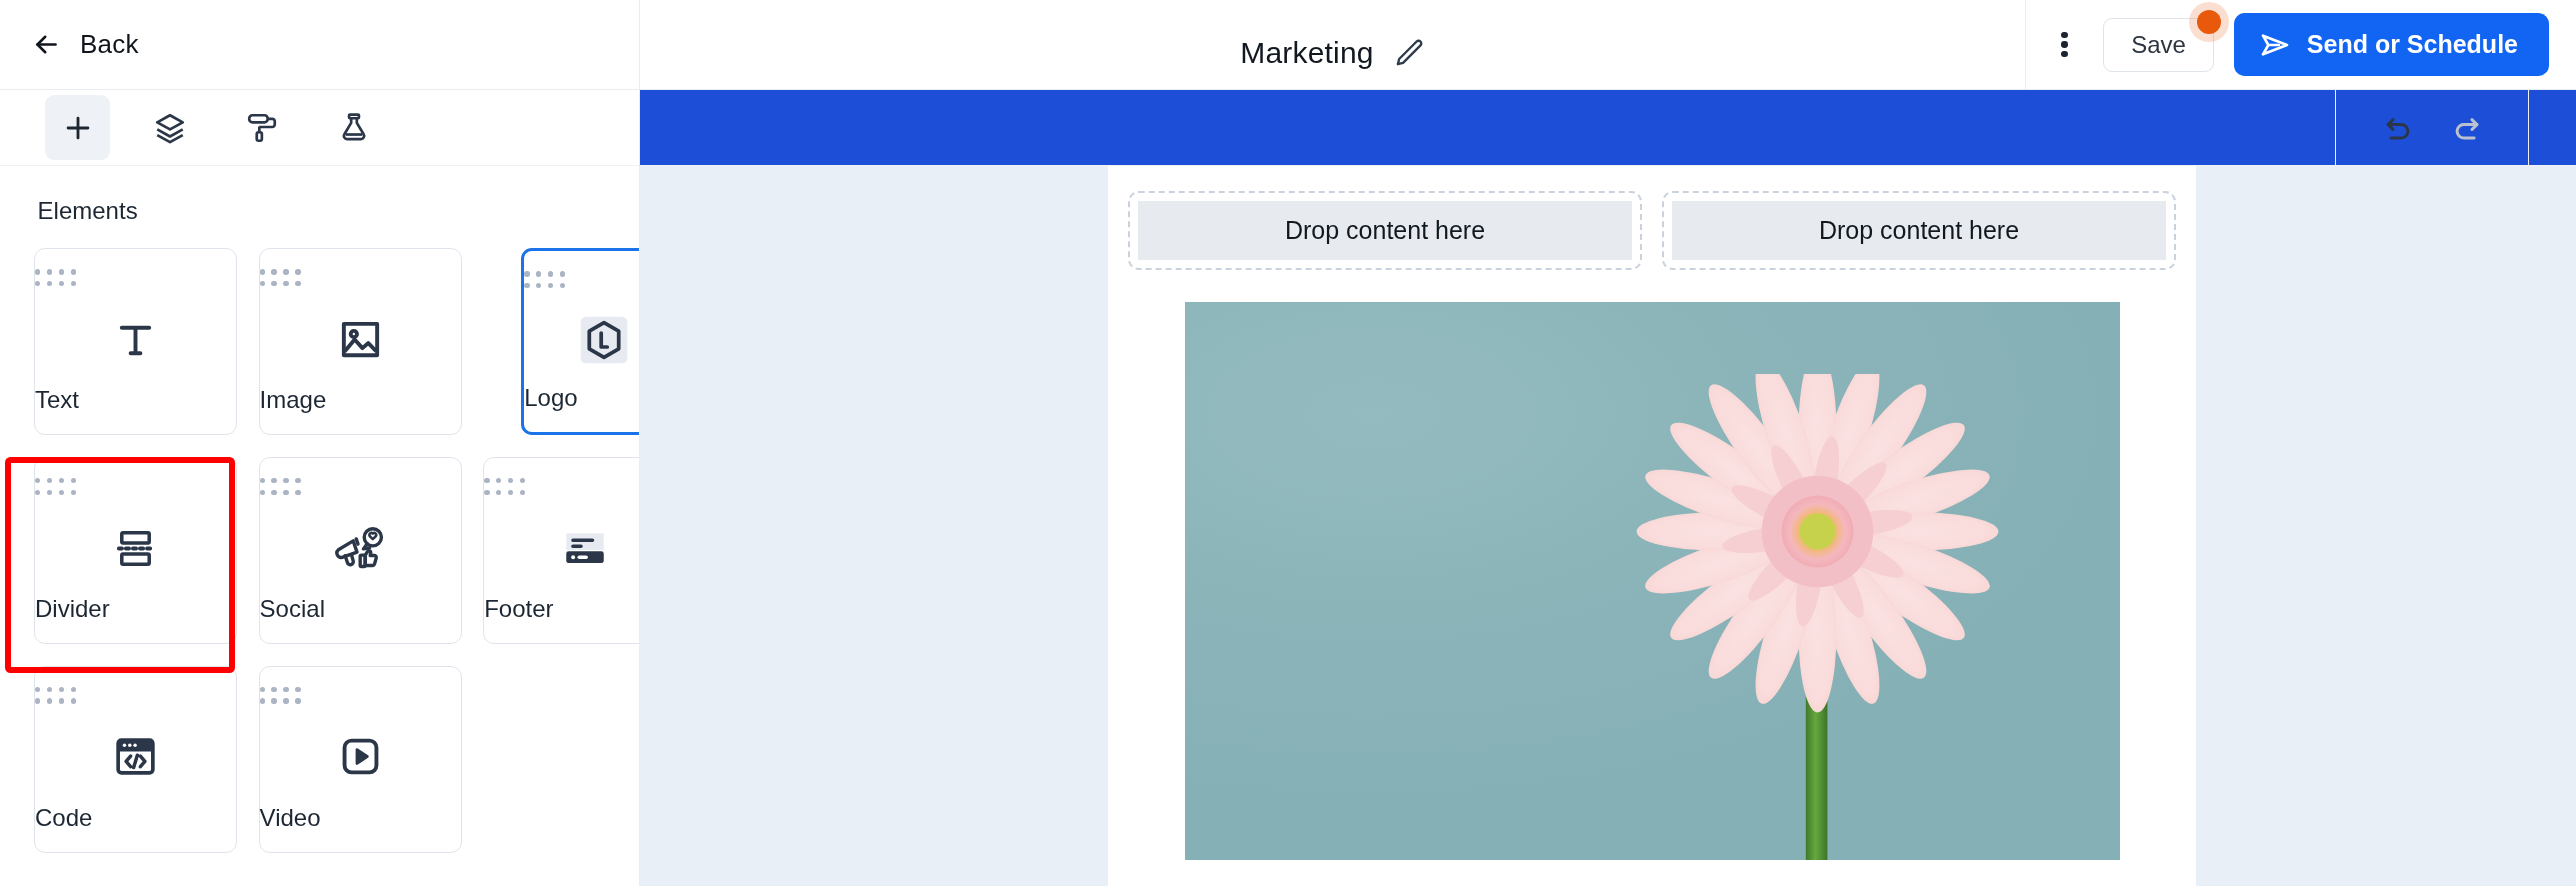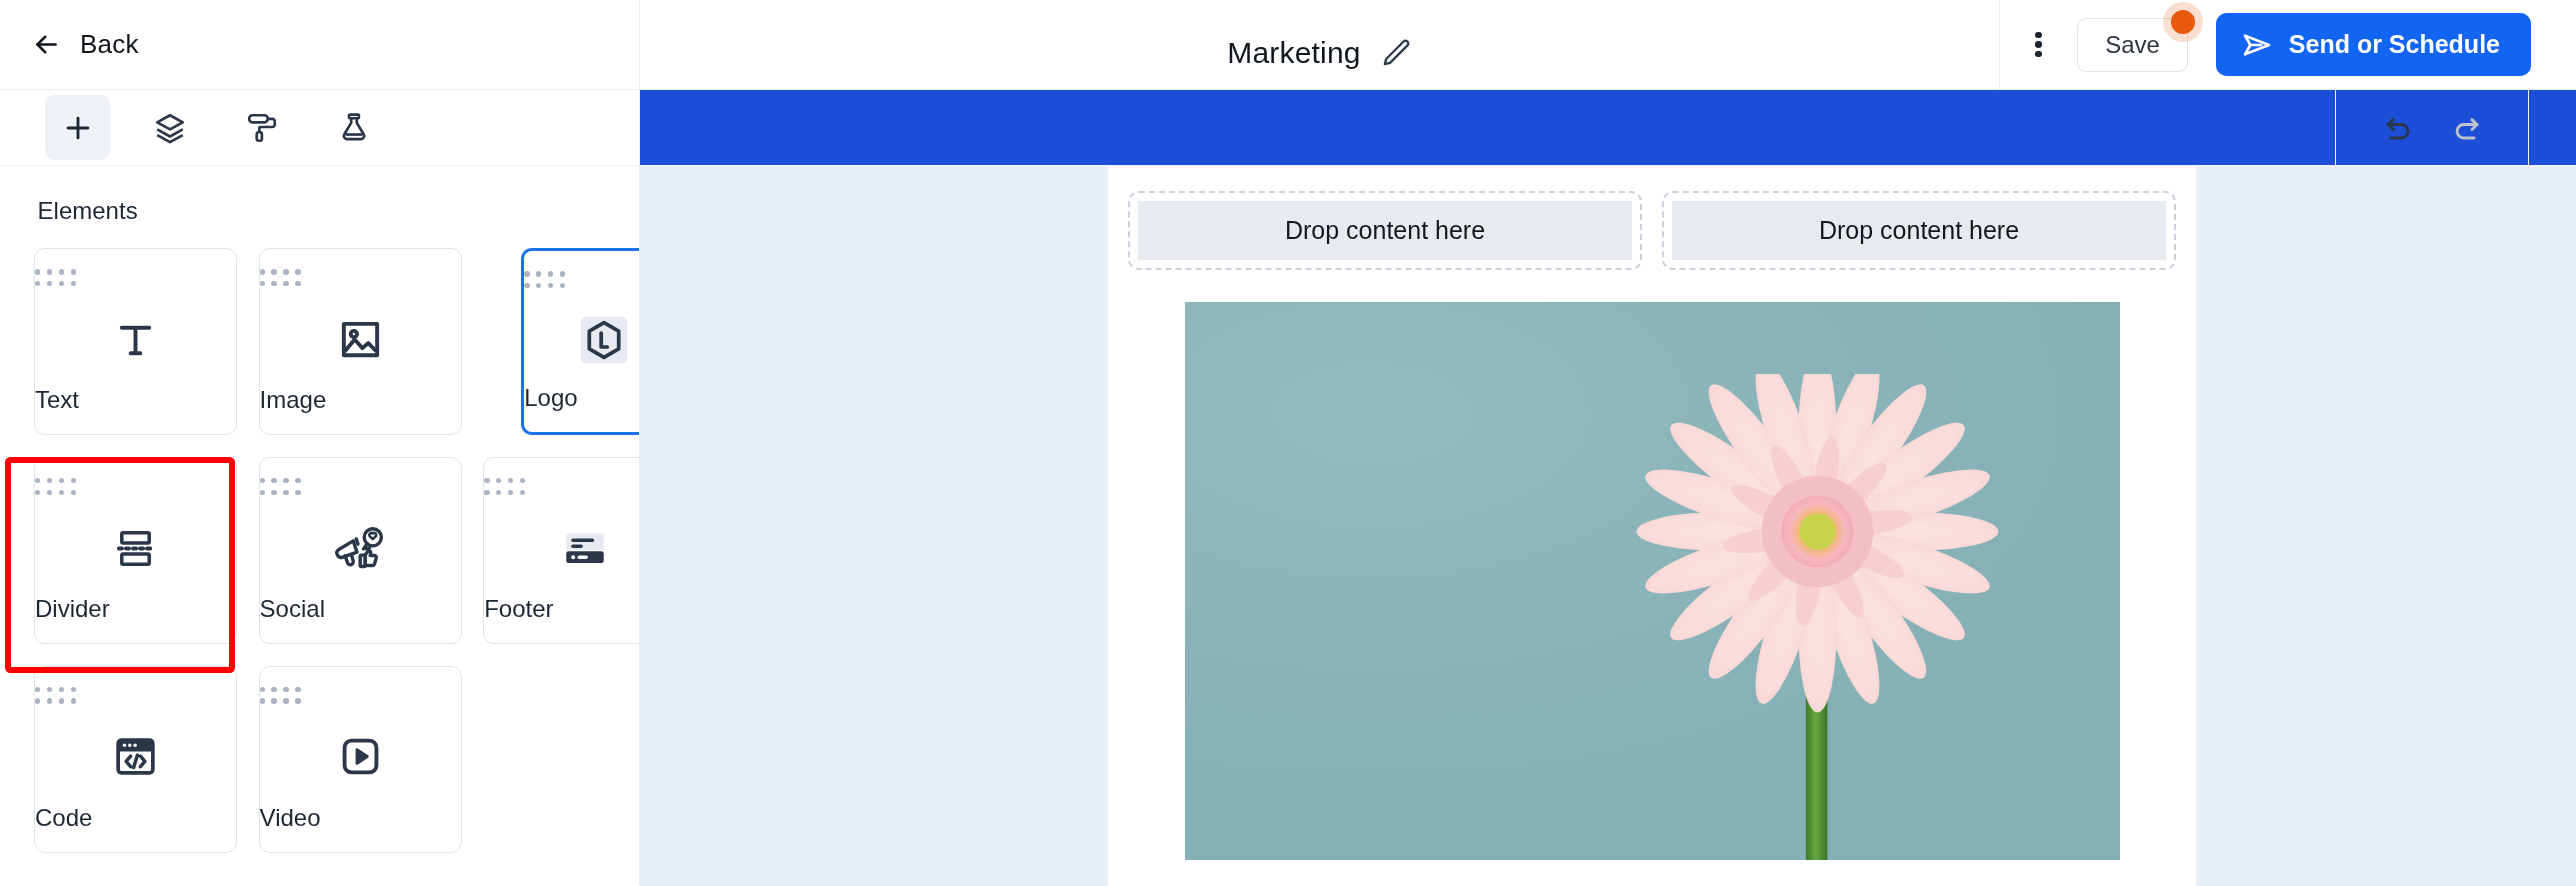--- a/index.html
+++ b/index.html
@@ -41,21 +41,21 @@
     flex: 1;
     display: flex; align-items: center; justify-content: center;
     gap: 20px;
     margin-top: 16px;
   }
   .doc-title { font-size: 30px; color: #111820; font-weight: 400; letter-spacing: 0.2px;}
   .edit-icon { width: 31px; height: 31px; display:block; cursor: pointer; }
 
   .header-right {
     display: flex; align-items: center; gap: 0px;
-    padding-right: 45px;
+    padding-right: 27px;
     border-left: 1.8px solid #e9edf2;
     height: 90px;
   }
   .kebab-btn {
     width: 52px; height: 52px; display:flex; align-items:center; justify-content:center;
     cursor:pointer; margin-left: 12.6px; margin-right: 12.6px; background:none;border:none;
   }
   .kebab-dot { width: 6.3px; height: 6.3px; border-radius: 50%; background:#1b2430; display:block; margin: 3.1px 0;}
   .save-wrap { position: relative; }
   .save-btn {
@@ -69,21 +69,21 @@
     cursor: pointer;
     font-family: "Liberation Sans", sans-serif;
   }
   .save-dot {
     position: absolute; right: -7.2px; top: -8px;
     width: 24px; height: 24px; border-radius: 50%;
     background: #e8590c;
     box-shadow: 0 0 0 8px rgba(232,110,44,.22);
   }
   .send-btn {
-    margin-left: 28px;
+    margin-left: 20px;
     background: #1265f3;
     border: none; border-radius: 10.8px;
     height: 63px;
     padding: 0 31px 0 25px;
     display: flex; align-items: center; gap: 16px;
     color: #fff; font-size: 25px; font-weight: bold;
     cursor: pointer;
     font-family: "Liberation Sans", sans-serif;
   }
   .send-icon { width: 32px; height: 32px; display:block; }

